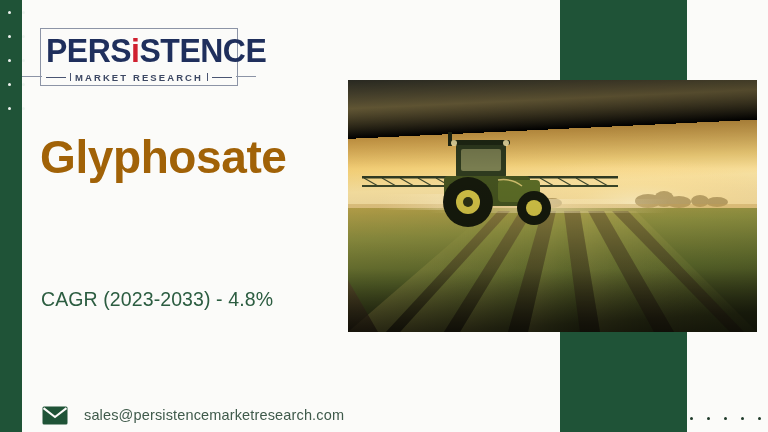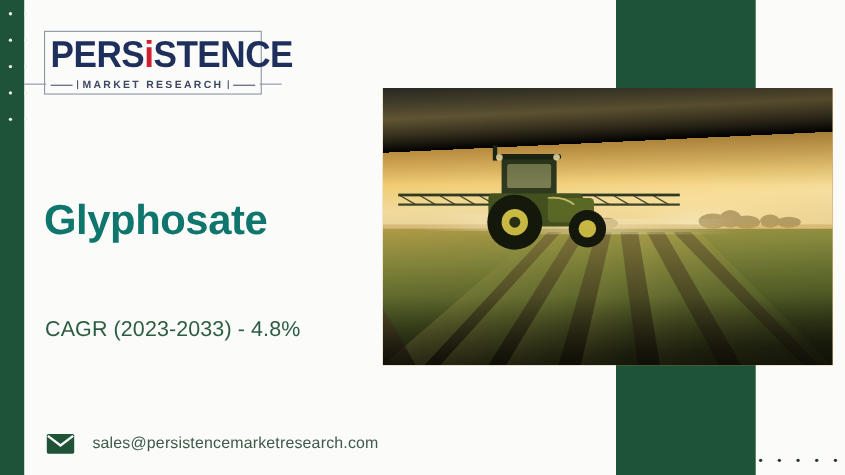--- a/index.html
+++ b/index.html
@@ -74,32 +74,32 @@
     font-size:9.5px; letter-spacing:2.1px; color:#3d4863;
     font-weight:bold; white-space:nowrap;
   }
   
   #rule-left  { position:absolute; left:-18px; top:48px; width:20px; height:1px; background:#8c94a6; }
   #rule-right { position:absolute; left:196px; top:48px; width:20px; height:1px; background:#8c94a6; }
 
   
   #title {
     position:absolute; left:0px; top:132px; width:300px;
-    font-size:38px; font-weight:bold; line-height:1.13;
-    color:#0f766e; letter-spacing:-0.4px;margin-top:48px;
+    font-size:46px; font-weight:bold; line-height:1.13;
+    color:#a16207; letter-spacing:-0.4px;
   }
   
   #cagr {
     position:absolute; left:1px; top:288px;
     font-size:19.5px; color:#2c5d41; letter-spacing:0.1px; white-space:nowrap;
   }
 
   
   #email-row {
-    position:absolute; left:2px; top:390px; height:26px;
+    position:absolute; left:2px; top:402px; height:26px;
     display:flex; align-items:center; gap:16px;
   }
   #env-icon { width:26px; height:19px; flex:0 0 auto; }
   #email-text { font-size:14.5px; color:#3f5a4b; letter-spacing:0.15px; white-space:nowrap; }
 </style>
 </head>
 <body>
 
 <div id="left-bar"></div>
 <div id="left-dots">

